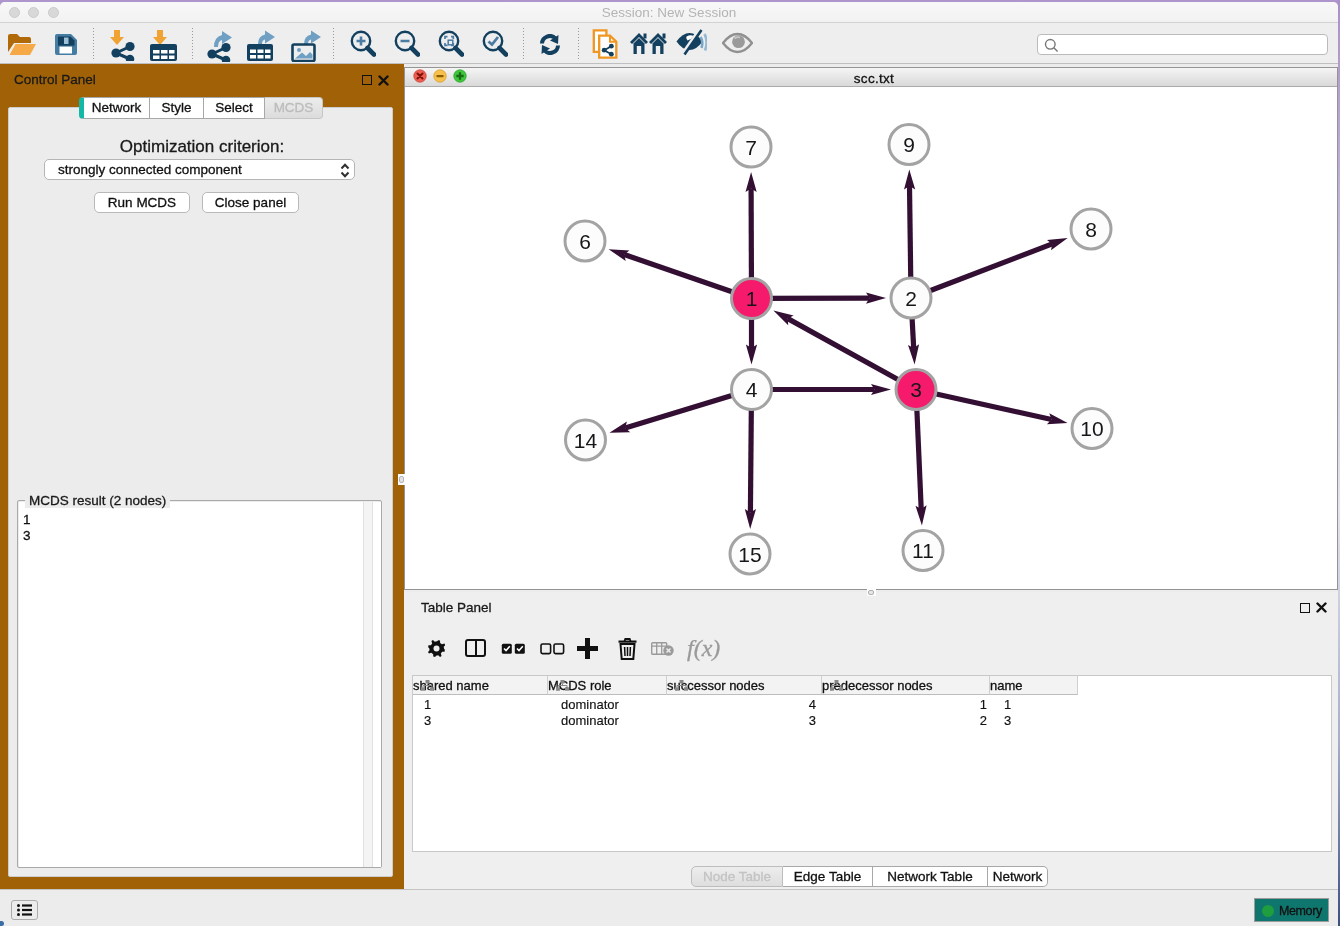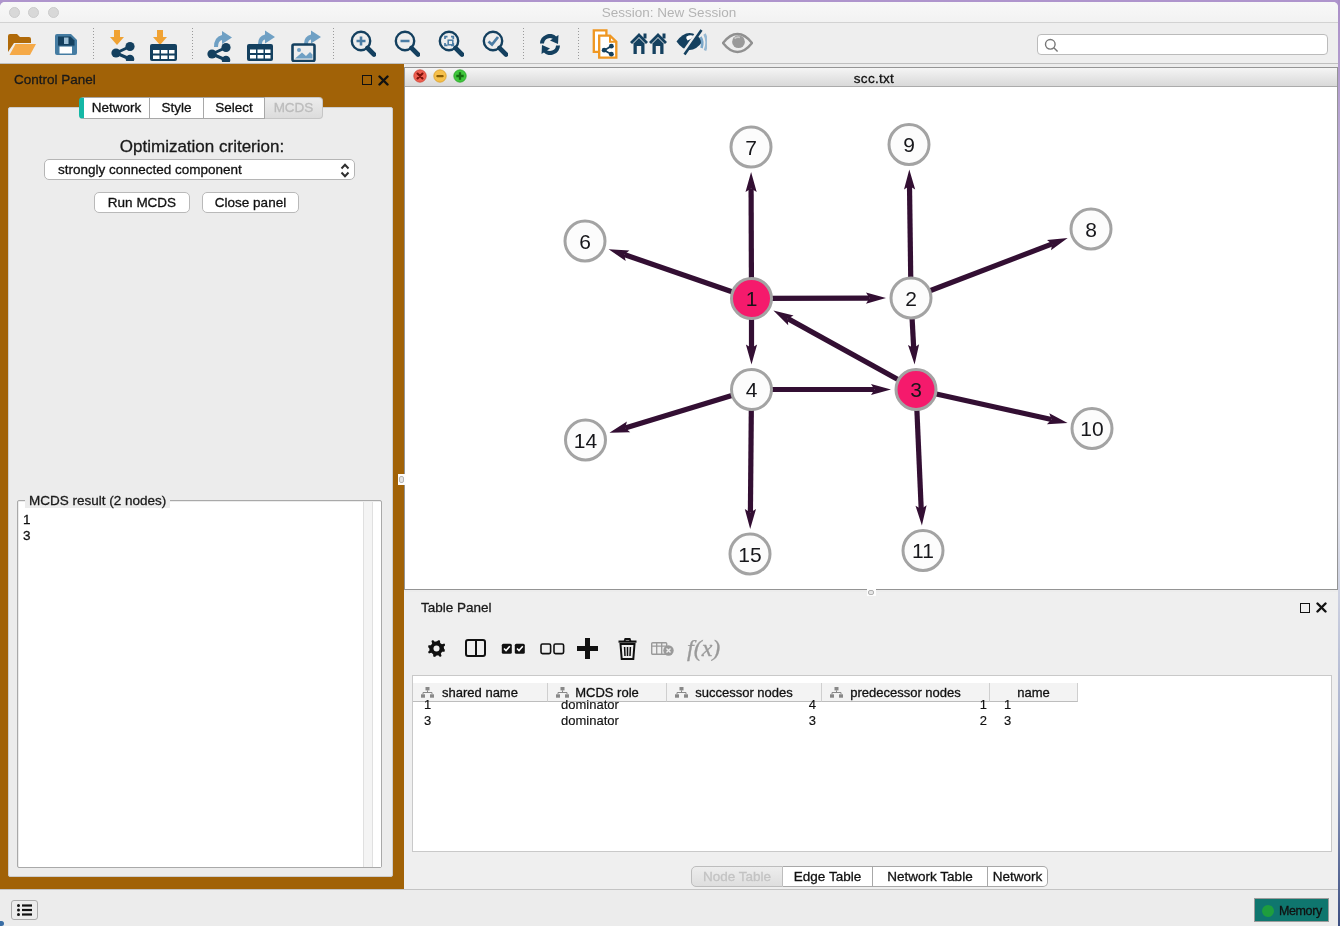--- a/index.html
+++ b/index.html
@@ -58,21 +58,21 @@
 #nettitle{position:absolute;left:0;top:0;width:100%;height:19px;
  background:linear-gradient(#f5f5f5,#d9d9d9);border-bottom:1px solid #ababab;}
 #nettitle .t{position:absolute;width:100%;text-align:center;top:2.5px;left:3px;
  font-size:13.5px;letter-spacing:0.3px;color:#111;}
 
 #tp{position:absolute;left:404px;top:590px;width:934px;height:298px;background:#efefef;}
 #tp .hdr{position:absolute;left:17px;top:8px;font-size:13.5px;color:#1a1a1a;}
 #tbl{position:absolute;left:8px;top:83px;width:920px;height:177px;background:#fff;
  border:1px solid #c9c9c9;}
 .th{position:absolute;top:0;height:19px;background:#f3f3f3;border-right:1px solid #cfcfcf;border-bottom:1px solid #bdbdbd;
- font-size:13px;color:#111;text-align:center;line-height:19px;margin-top:7px;}
+ font-size:13px;color:#111;text-align:left;line-height:19px;}
 .td{position:absolute;font-size:13px;color:#111;height:16px;line-height:16px;}
 .seg{height:21px;line-height:19px;font-size:13.5px;font-weight:500;color:#111;
  background:#fff;border:1px solid #a8a8a8;border-left:none;text-align:center;}
 .seg.first{border-left:1px solid #a8a8a8;border-radius:5px 0 0 5px;}
 .seg.last{border-radius:0 5px 5px 0;}
 .seg.dis{background:linear-gradient(#ededed,#dedede);color:#c3c3c3;border-color:#bdbdbd;}
 .wbtn{position:absolute;top:-2px;width:10px;height:10px;border:1.5px solid #111;}
 svg text{font-family:"Liberation Sans",sans-serif;}
 </style>
 </head>

